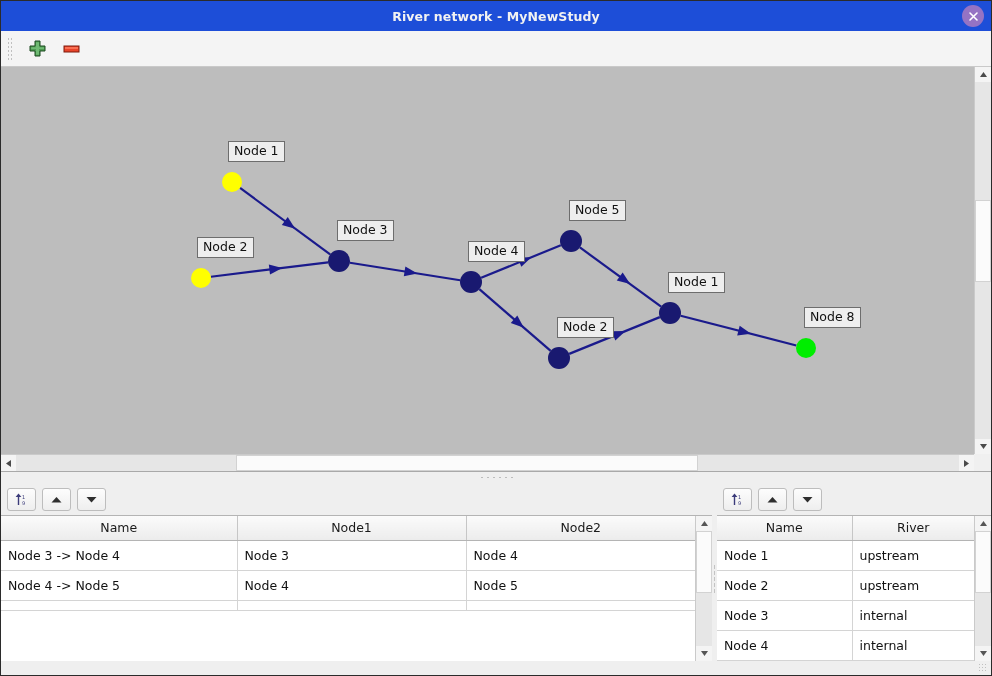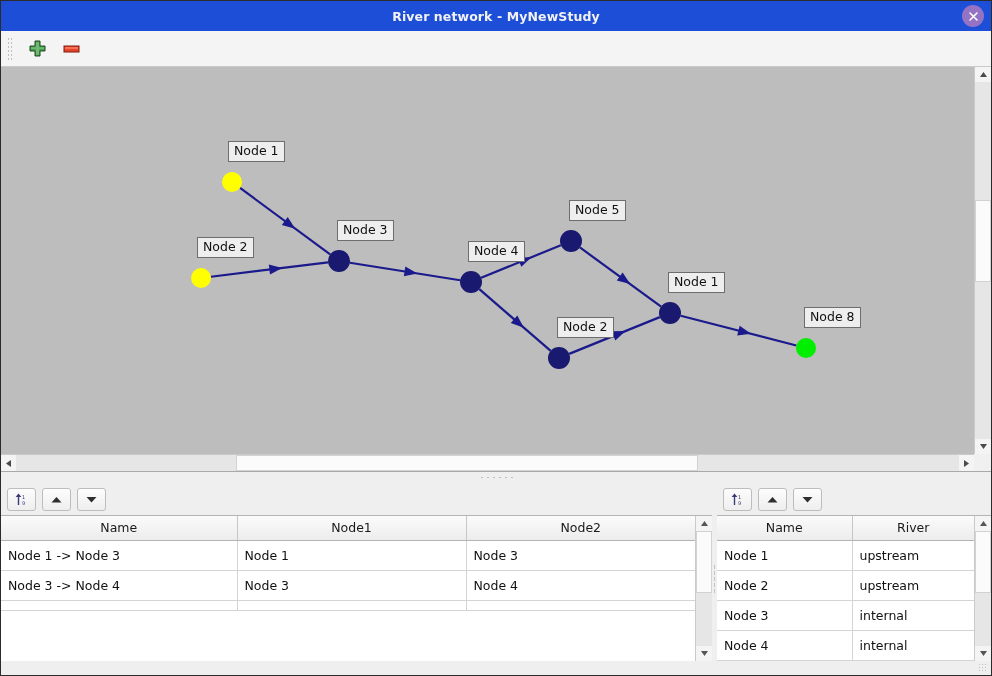--- a/index.html
+++ b/index.html
@@ -363,28 +363,28 @@
             </colgroup>
             <thead>
                 <tr id="branch-head">
                   <th>Name</th>
                   <th>Node1</th>
                   <th>Node2</th>
                 </tr>
               </thead>
             <tbody id="branch-body">
                 <tr>
-                  <td>Node 1 -&gt; Node 3</td>
-                  <td>Node 1</td>
-                  <td>Node 3</td>
-                </tr>
-                <tr>
                   <td>Node 3 -&gt; Node 4</td>
                   <td>Node 3</td>
                   <td>Node 4</td>
+                </tr>
+                <tr>
+                  <td>Node 4 -&gt; Node 5</td>
+                  <td>Node 4</td>
+                  <td>Node 5</td>
                 </tr>
                 <tr class="partial">
                   <td></td>
                   <td></td>
                   <td></td>
                 </tr>
               </tbody>
           </table>
         </div>
         <div class="vscroll">

